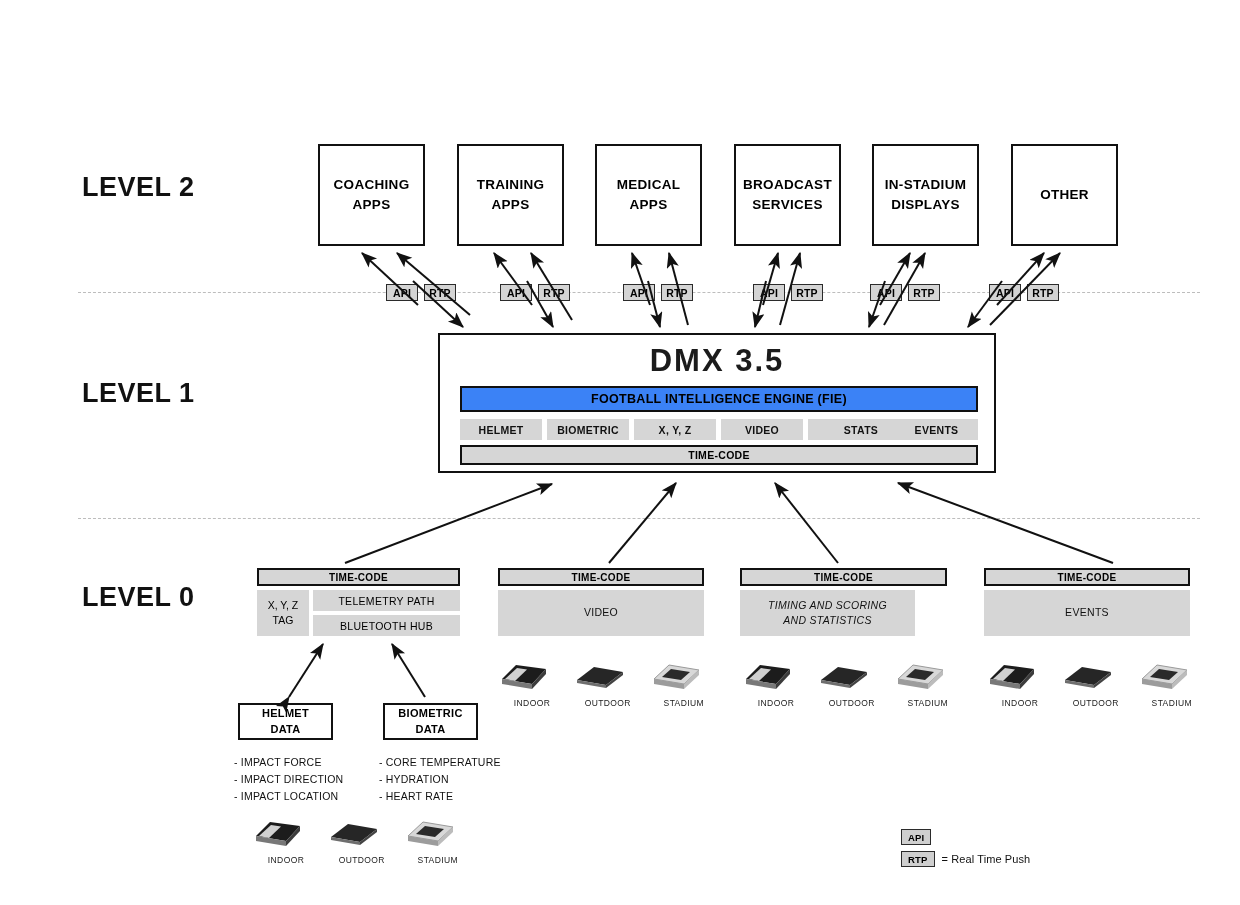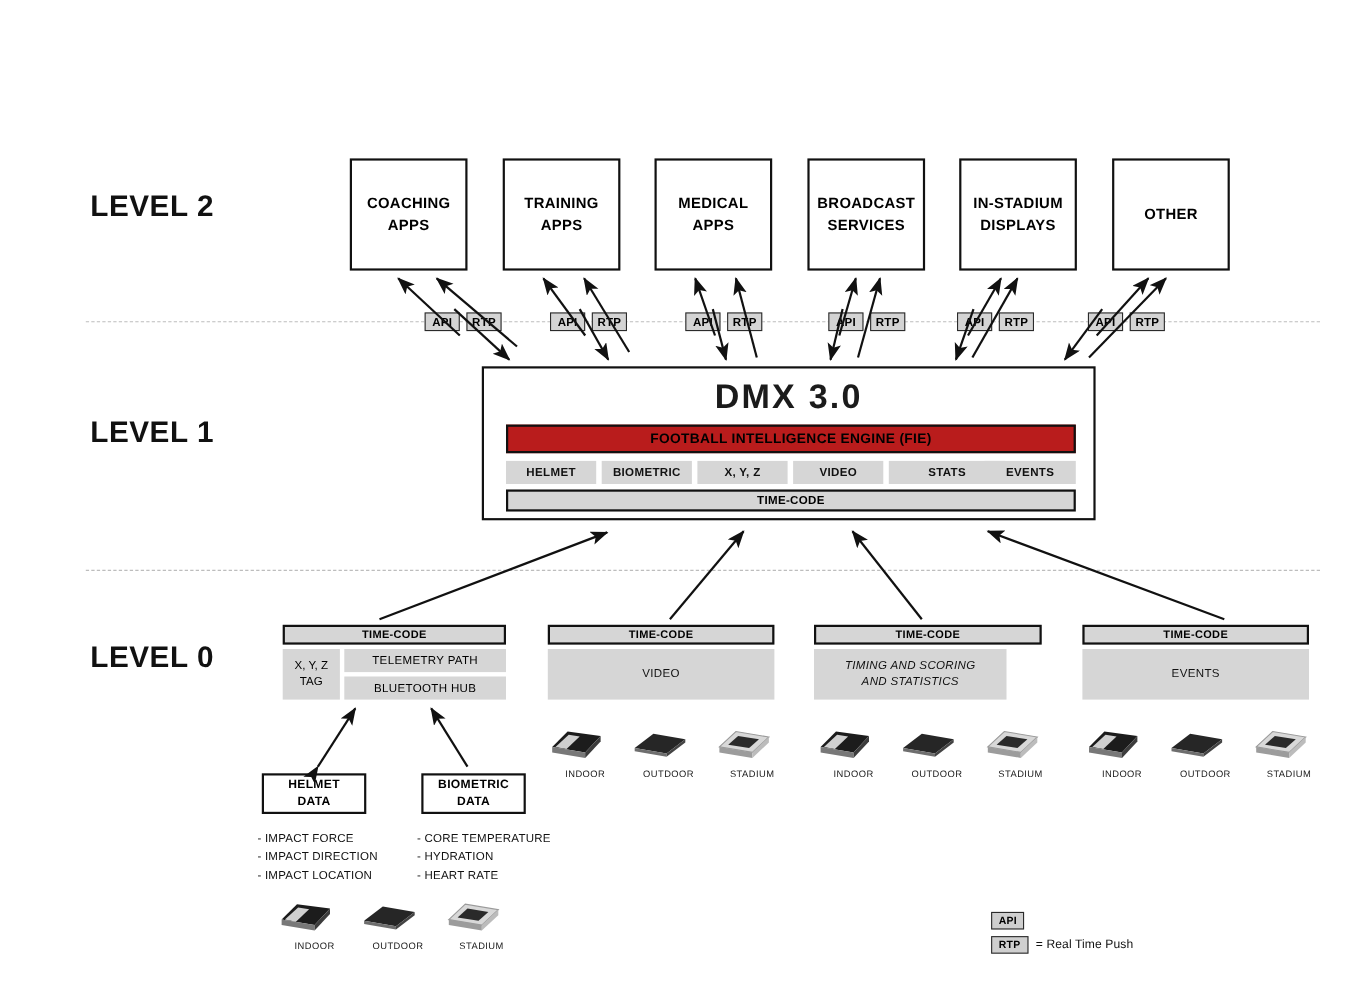--- a/index.html
+++ b/index.html
@@ -20,21 +20,21 @@
   .appbox span{font-size:13.5px;font-weight:bold;line-height:1.45;letter-spacing:.3px;}
 
   
   .proto{border:1px solid #2b2b2b;background:#d4d4d4;display:flex;align-items:center;
          justify-content:center;font-size:10.5px;font-weight:bold;letter-spacing:.2px;}
 
   
   #dmx{border:2px solid #111;background:#fff;}
   #dmx-title{position:absolute;width:100%;text-align:center;font-size:31px;font-weight:bold;
              letter-spacing:2px;color:#1b1b1b;}
-  .fie{border:2px solid #111;background:#b91c1c;display:flex;align-items:center;
+  .fie{border:2px solid #111;background:#3b82f6;display:flex;align-items:center;
        justify-content:center;font-size:12.5px;font-weight:bold;letter-spacing:.3px;}
   .chip{background:#d6d6d6;display:flex;align-items:center;justify-content:center;
         font-size:10.5px;font-weight:bold;letter-spacing:.3px;color:#111;}
   .tcbar{border:2px solid #111;background:#d6d6d6;display:flex;align-items:center;
          justify-content:center;font-size:10.5px;font-weight:bold;letter-spacing:.3px;}
 
   
   .tc-head{border:2px solid #111;background:#d6d6d6;display:flex;align-items:center;
            justify-content:center;font-size:10px;font-weight:bold;letter-spacing:.3px;}
   .l0body{background:#d6d6d6;display:flex;align-items:center;justify-content:center;
@@ -125,21 +125,21 @@
   <div class="abs proto" style="left:753px; top:284px; width:32px; height:17px;">API</div>
   <div class="abs proto" style="left:791px; top:284px; width:32px; height:17px;">RTP</div>
 
   <div class="abs proto" style="left:870px; top:284px; width:32px; height:17px;">API</div>
   <div class="abs proto" style="left:908px; top:284px; width:32px; height:17px;">RTP</div>
 
   <div class="abs proto" style="left:989px; top:284px; width:32px; height:17px;">API</div>
   <div class="abs proto" style="left:1027px; top:284px; width:32px; height:17px;">RTP</div>
 
   <div class="abs" id="dmx" style="left:438px; top:333px; width:558px; height:140px;">
-    <div id="dmx-title" style="left:0; top:8px;">DMX 3.0</div>
+    <div id="dmx-title" style="left:0; top:8px;">DMX 3.5</div>
 
     <div class="abs fie" style="left:20px; top:51px; width:518px; height:26px;">FOOTBALL INTELLIGENCE ENGINE (FIE)</div>
 
     <div class="abs chip" style="left:20px; top:84px; width:82px; height:21px;">HELMET</div>
     <div class="abs chip" style="left:107px; top:84px; width:82px; height:21px;">BIOMETRIC</div>
     <div class="abs chip" style="left:194px; top:84px; width:82px; height:21px;">X, Y, Z</div>
     <div class="abs chip" style="left:281px; top:84px; width:82px; height:21px;">VIDEO</div>
     <div class="abs chip" style="left:368px; top:84px; width:106px; height:21px;">STATS</div>
     <div class="abs chip" style="left:455px; top:84px; width:83px; height:21px;">EVENTS</div>
 

